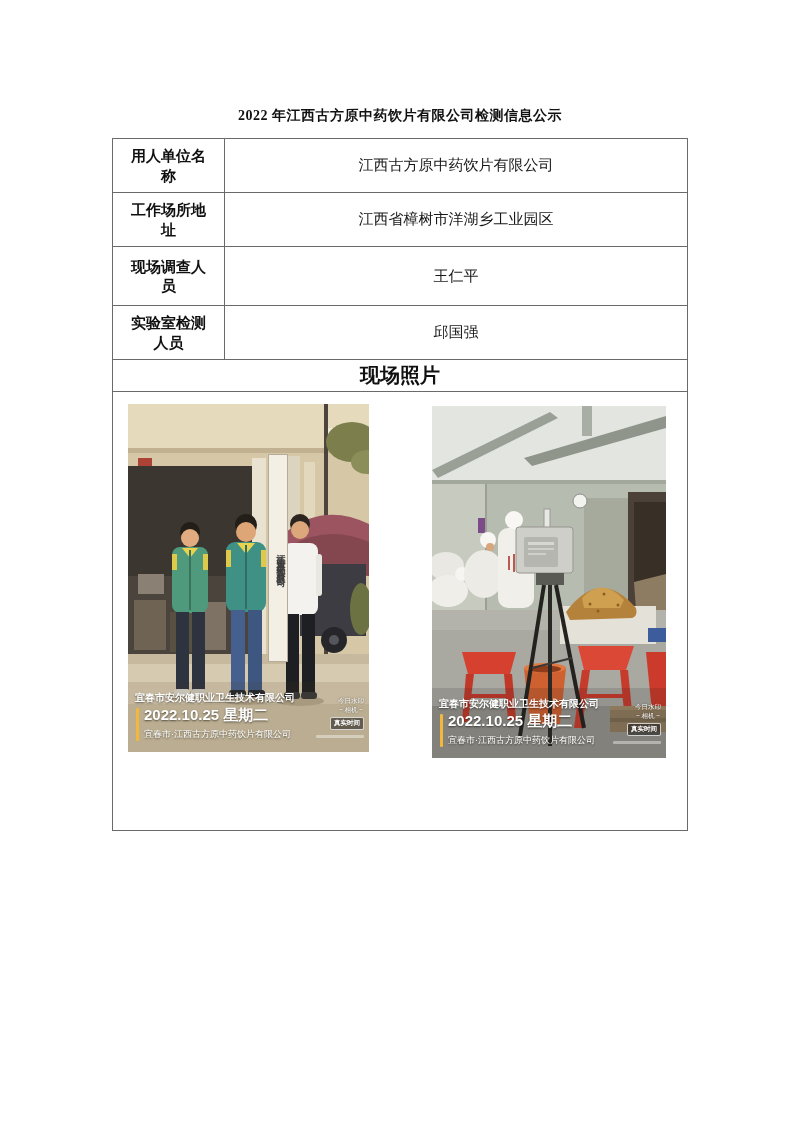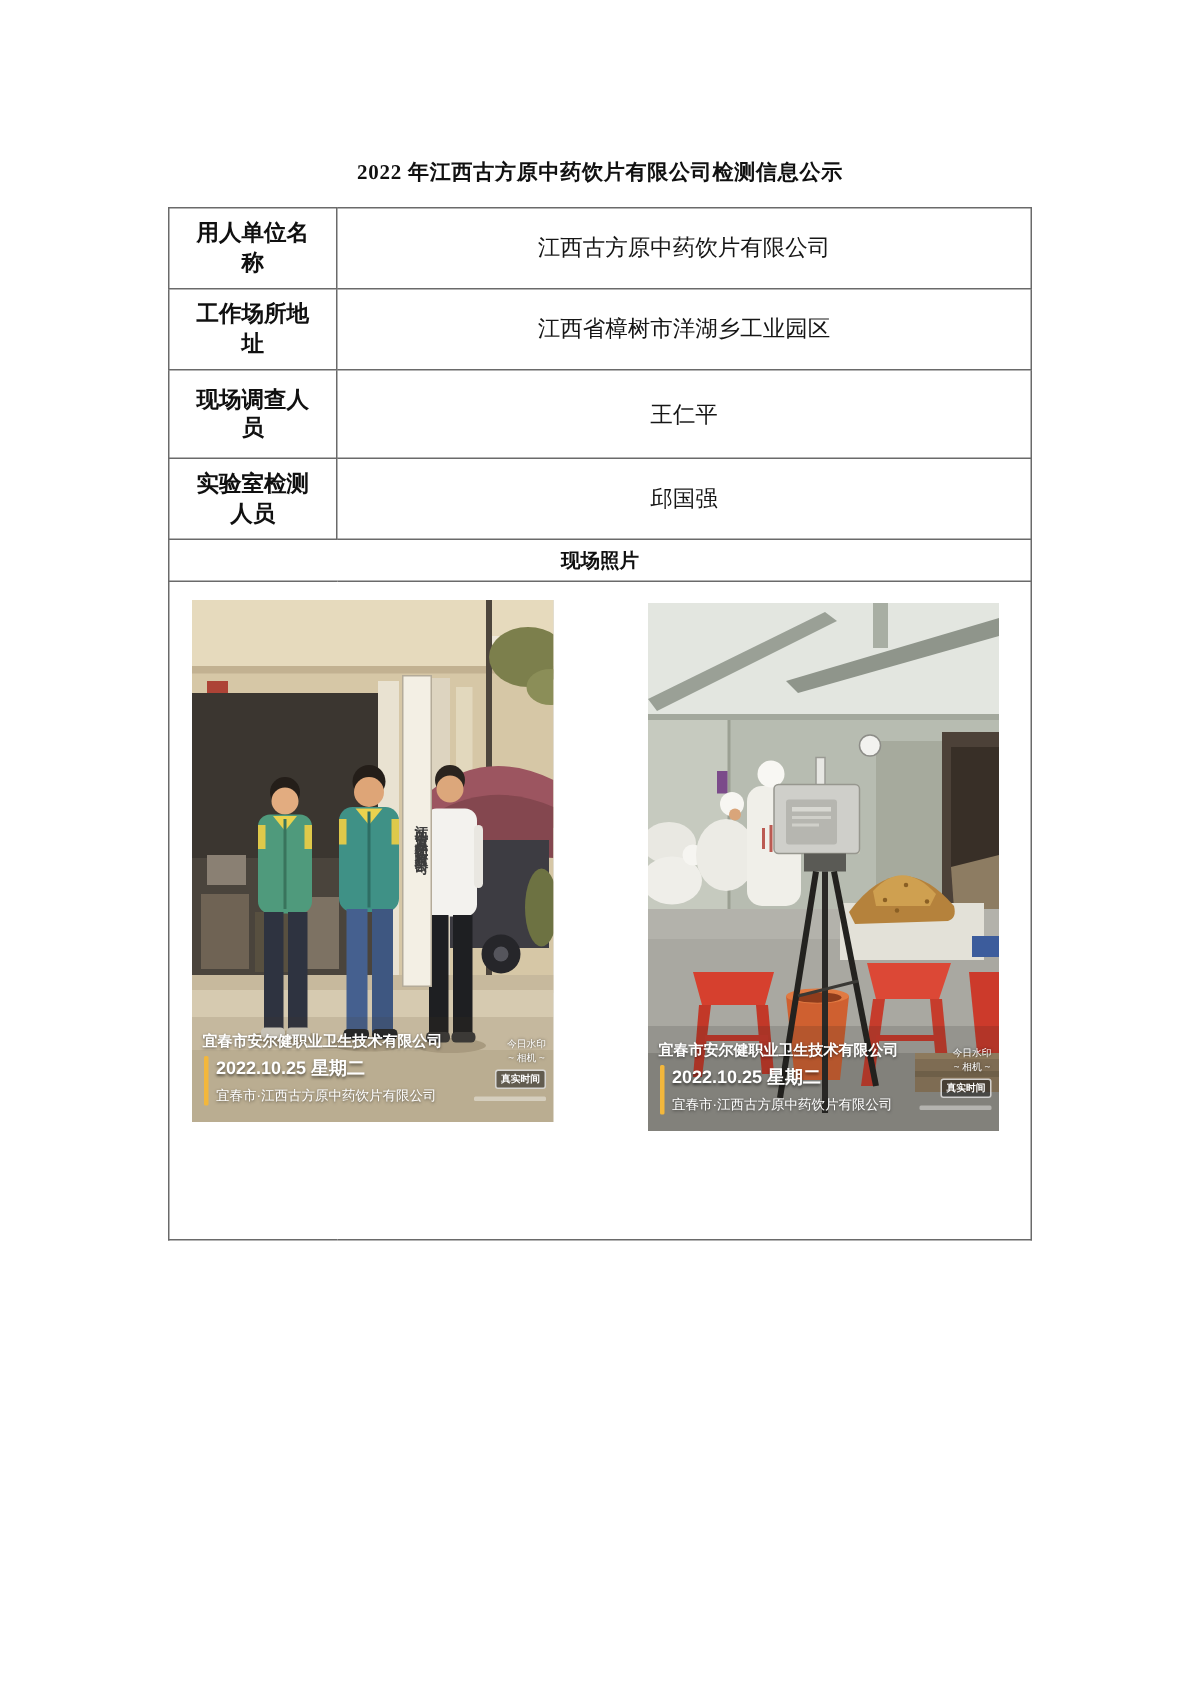--- a/index.html
+++ b/index.html
@@ -23,21 +23,21 @@
     border:1px solid #6a6a6a; padding:2px 4px;
     vertical-align:middle; text-align:center;
   }
   td.lbl { font-weight:bold; font-size:15px; line-height:1.28; color:#101010; }
   td.lbl .w { max-width:86px; margin:0 auto; }
   td.val {
     font-family:"Liberation Serif","DejaVu Serif",serif;
     font-size:15px; color:#161616;
   }
   .prewrap { white-space:pre-line; }
-  td.sec { font-weight:bold; font-size:13px; color:#101010; }
+  td.sec { font-weight:bold; font-size:20px; color:#101010; }
   tr.r1{height:54px} tr.r2{height:54px} tr.r3{height:37px} tr.r4{height:65px}
   tr.r5{height:58px} tr.r6{height:59px} tr.r7{height:51px} tr.r8{height:54px}
   tr.r9{height:28px} tr.r10{height:439px}
   td.photos-cell { position:relative; vertical-align:top; padding:0;margin-top:48px; }
   .photo { position:absolute; overflow:hidden; background:#c9c2b2; }
   .photo svg { display:block; width:100%; height:100%; }
   #photo1 { left:15px; top:12px; width:241px; height:348px; }
   #photo2 { left:319px; top:14px; width:234px; height:352px; }
   .p1-sign {
     position:absolute; left:140px; top:50px; width:20px; height:208px;
@@ -50,21 +50,21 @@
     position:absolute; left:7px; bottom:47px; color:#fff;
     font-size:10px; font-weight:bold; white-space:nowrap;
     text-shadow:0 1px 2px rgba(0,0,0,.55);
   }
   .wm-bar {
     position:absolute; left:8px; bottom:11px; width:3px; height:33px;
     background:#f3b73b; border-radius:1px;
   }
   .wm-date {
     position:absolute; left:16px; bottom:27px; color:#fff;
-    font-size:12px; font-weight:bold; white-space:nowrap;
+    font-size:15px; font-weight:bold; white-space:nowrap;
     text-shadow:0 1px 2px rgba(0,0,0,.55);
   }
   .wm-loc {
     position:absolute; left:16px; bottom:11px; color:#fff;
     font-size:9px; white-space:nowrap;
     text-shadow:0 1px 2px rgba(0,0,0,.55);
   }
   .wm-app {
     position:absolute; right:5px; bottom:37px; color:#fff;
     font-size:6.5px; line-height:1.35; text-align:center;

